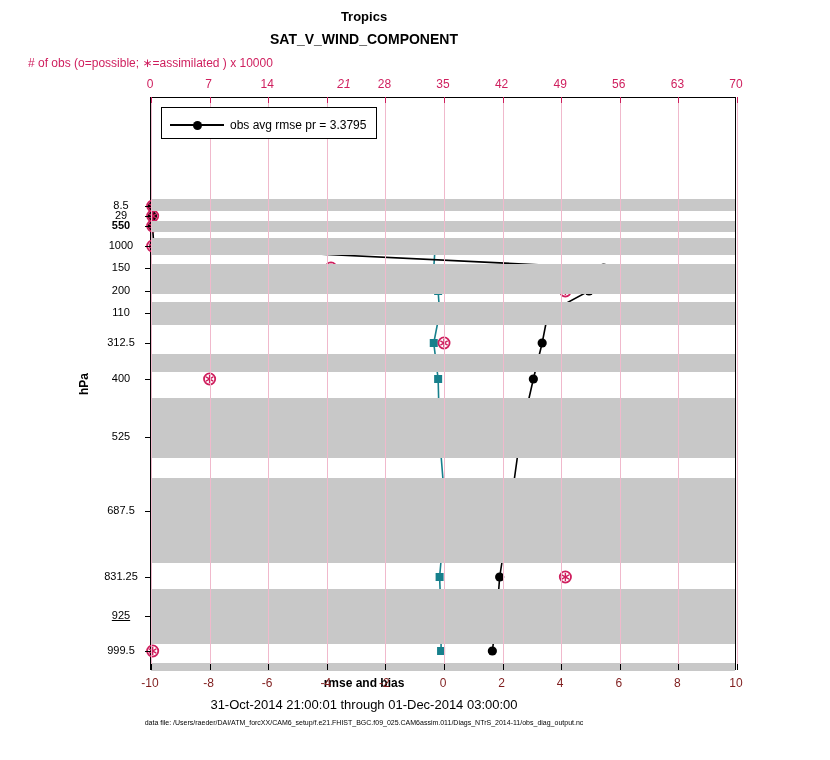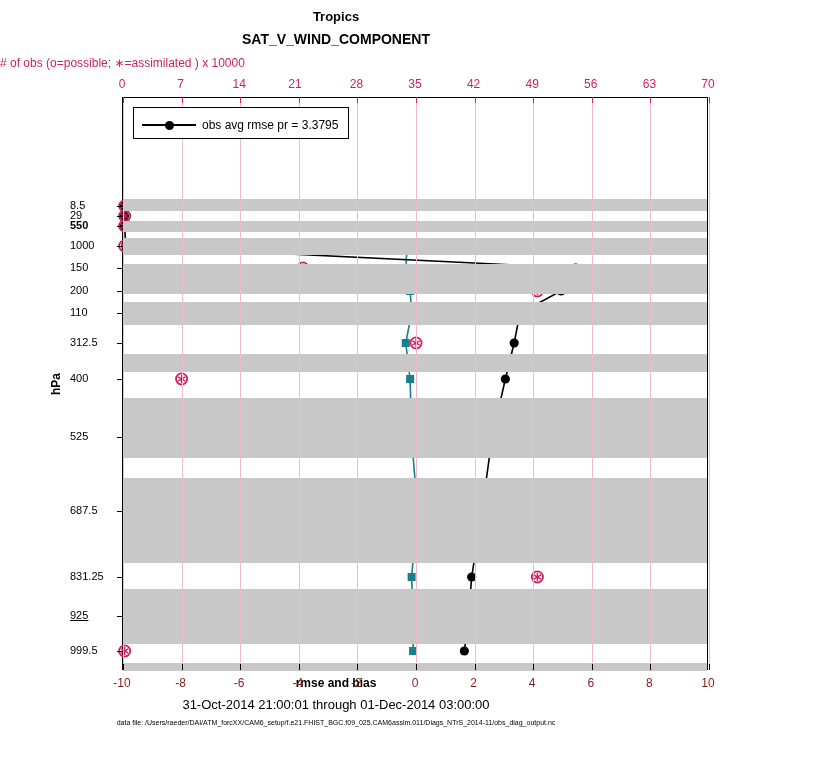--- a/index.html
+++ b/index.html
@@ -1,38 +1,38 @@
 <!DOCTYPE html>
 <html><head>
 <meta charset="utf-8">
 <style>
   html,body{margin:0;padding:0;}
   body{width:830px;height:760px;background:#ffffff;font-family:"Liberation Sans",sans-serif;overflow:hidden;}
-  #root{position:relative;width:672px;height:760px;}
+  #root{position:relative;width:672px;height:760px;margin-left:28px;}
 
   .ttl{position:absolute;width:100%;text-align:center;font-weight:bold;font-size:13px;color:#000;}
   #title1{top:9px;}
   #title2{top:31px;font-size:14px;}
 
   #toplabel{position:absolute;top:56px;width:100%;text-align:left;font-size:12px;color:#cf1f5e;}
 
   
   #plot{position:absolute;left:122px;top:97px;width:586px;height:573px;border:1px solid #000;box-sizing:border-box;background:#fff;}
 
   .band{position:absolute;left:0;width:100%;background:#c8c8c8;}
 
   .vgrid{position:absolute;top:0;bottom:0;width:1px;background:#f0b9cc;}
 
   .tickb{position:absolute;bottom:-1px;width:1px;height:6px;background:#000;}
   .tickt{position:absolute;top:-1px;width:1px;height:6px;background:#cf1f5e;}
   .tickl{position:absolute;left:-6px;width:6px;height:1px;background:#000;}
 
   .xlab{position:absolute;font-size:12px;color:#7f1d1d;transform:translateX(-50%);white-space:nowrap;}
   .xlabtop{position:absolute;font-size:12px;color:#cf1f5e;transform:translateX(-50%);white-space:nowrap;}
-  .ylab{position:absolute;font-size:11px;color:#000;text-align:left;white-space:nowrap;transform:translateY(-50%);}
+  .ylab{position:absolute;font-size:11px;color:#000;text-align:center;white-space:nowrap;transform:translateY(-50%);}
 
   #ytitle{position:absolute;left:56px;top:384px;font-size:12px;font-weight:bold;color:#000;transform:rotate(-90deg) translate(-50%,-50%);transform-origin:0 0;}
 
   #xtitle{position:absolute;top:676px;width:100%;text-align:center;font-size:12px;font-weight:bold;color:#000;}
   #footer1{position:absolute;top:697px;width:100%;text-align:center;font-size:13px;color:#000;}
   #footer2{position:absolute;top:719px;width:100%;text-align:center;font-size:7px;color:#000;}
 
   #legend{position:absolute;left:133px;top:107px;border:1px solid #000;background:#fff;padding:6px 10px 6px 8px;font-size:12px;}
   #legend .row{display:flex;align-items:flex-end;height:18px;}
   #legend .swatch{position:relative;width:54px;height:14px;margin-right:6px;}
@@ -248,21 +248,21 @@
     <div class="xlab" style="left: 356.4px; top: 676px;">-2</div>
     <div class="xlab" style="left: 415px; top: 676px;">0</div>
     <div class="xlab" style="left: 473.6px; top: 676px;">2</div>
     <div class="xlab" style="left: 532.2px; top: 676px;">4</div>
     <div class="xlab" style="left: 590.8px; top: 676px;">6</div>
     <div class="xlab" style="left: 649.4px; top: 676px;">8</div>
     <div class="xlab" style="left: 708px; top: 676px;">10</div>
     <div class="xlabtop" style="left: 122px; top: 77px;">0</div>
     <div class="xlabtop" style="left: 180.6px; top: 77px;">7</div>
     <div class="xlabtop" style="left: 239.2px; top: 77px;">14</div>
-    <div class="xlabtop" style="left: 295px; top: 77px;">21</div>
+    <div class="xlabtop" style="left: 316px; top: 77px; font-style: italic;">21</div>
     <div class="xlabtop" style="left: 356.4px; top: 77px;">28</div>
     <div class="xlabtop" style="left: 415px; top: 77px;">35</div>
     <div class="xlabtop" style="left: 473.6px; top: 77px;">42</div>
     <div class="xlabtop" style="left: 532.2px; top: 77px;">49</div>
     <div class="xlabtop" style="left: 590.8px; top: 77px;">56</div>
     <div class="xlabtop" style="left: 649.4px; top: 77px;">63</div>
     <div class="xlabtop" style="left: 708px; top: 77px;">70</div>
     <div class="ylab" style="top: 205px; left: 70px; width: 46px;">8.5</div>
     <div class="ylab" style="top: 215px; left: 70px; width: 46px;">29</div>
     <div class="ylab" style="top: 225px; left: 70px; width: 46px; font-weight: bold;">550</div>

